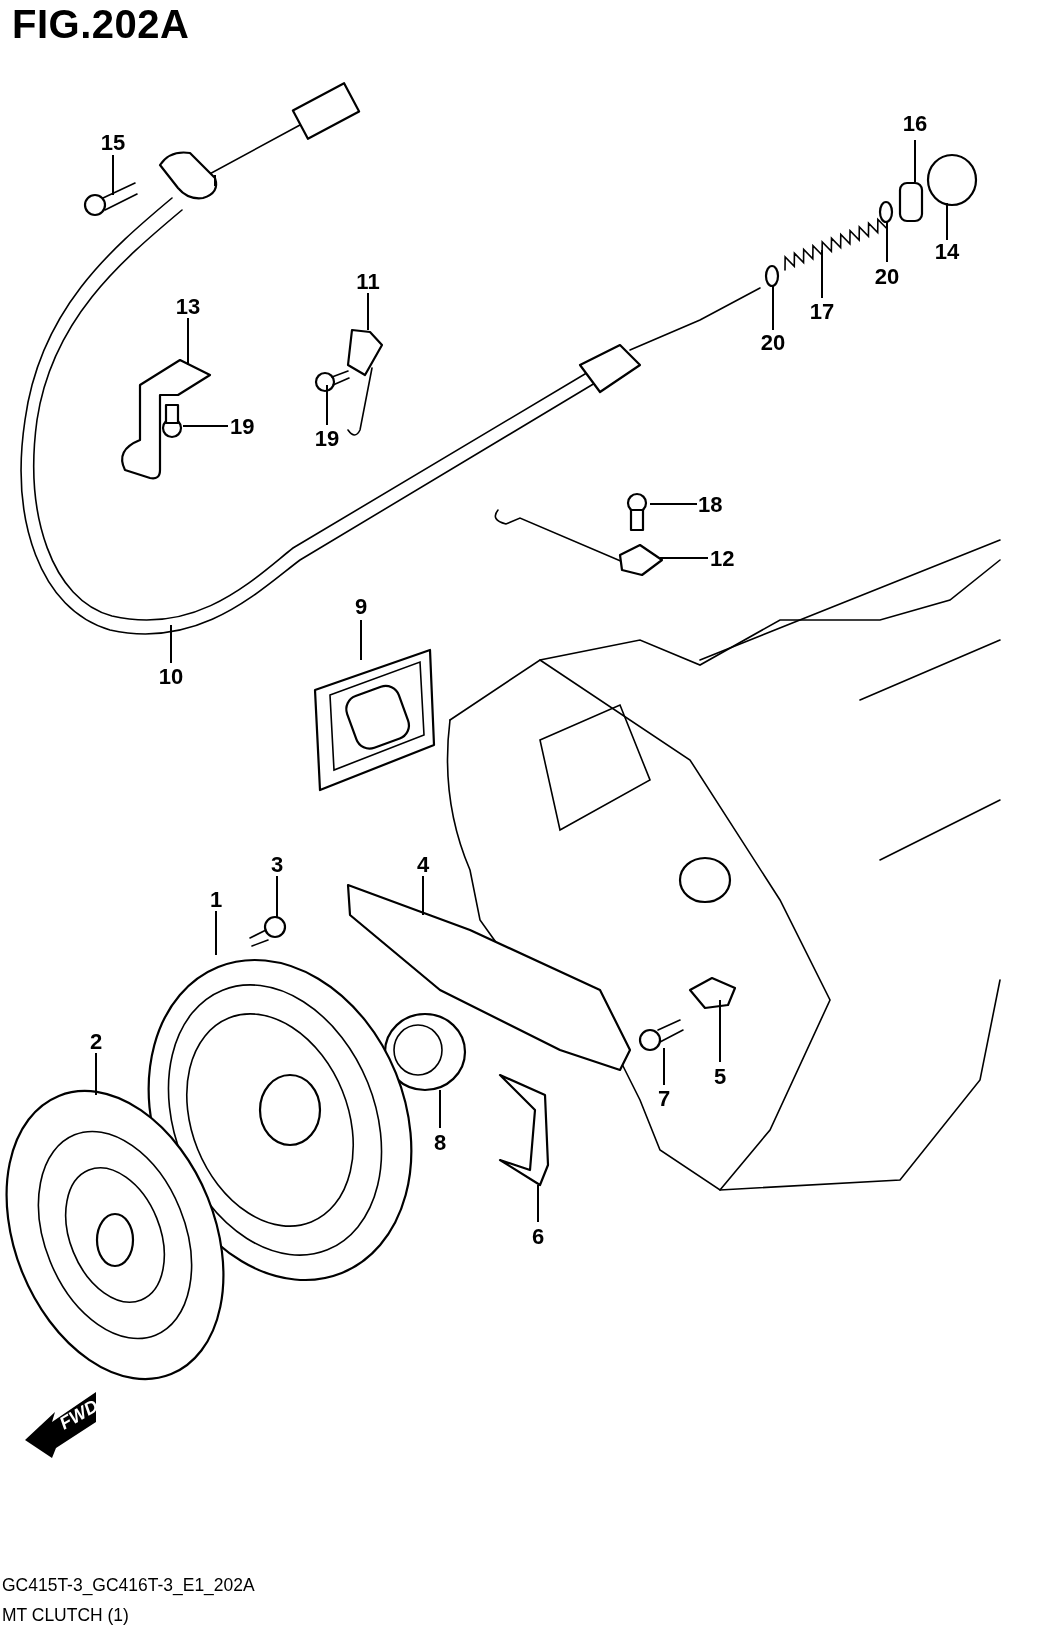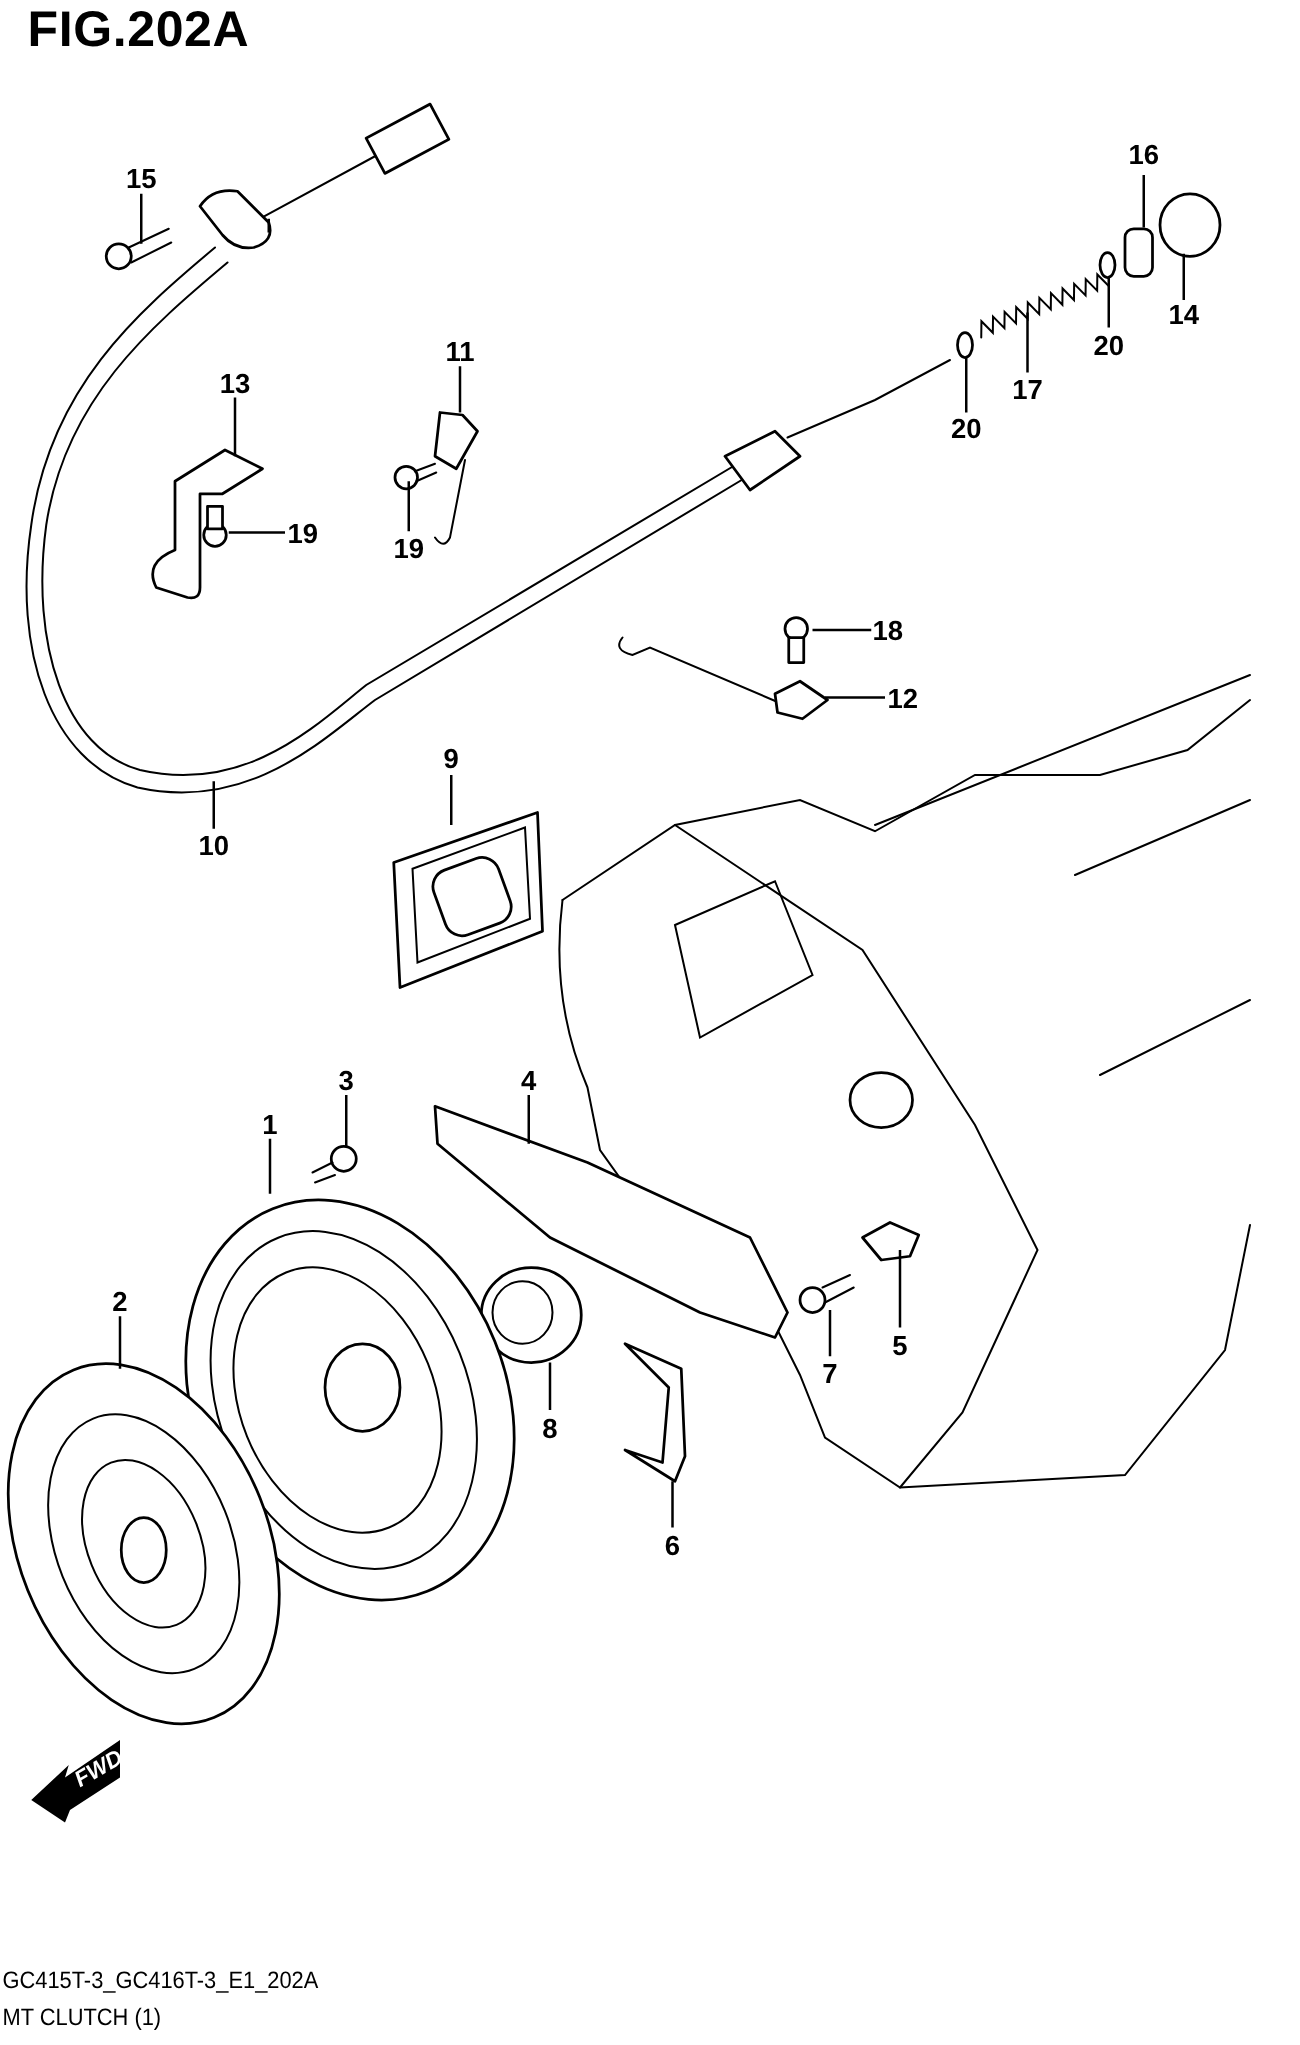--- a/index.html
+++ b/index.html
@@ -1,18 +1,18 @@
 <!DOCTYPE html>
 <html><head>
 <meta charset="utf-8">
 <style>
   html, body { margin: 0; padding: 0; background: #ffffff; }
   body { width: 1040px; height: 1636px; position: relative; overflow: hidden;
          font-family: "Liberation Sans", sans-serif; color: #000; }
-  .fig-title { position: absolute; left: 22px; top: 2px; font-family: "Liberation Sans", sans-serif;
+  .fig-title { position: absolute; left: 12px; top: 2px; font-family: "Liberation Sans", sans-serif;
                font-weight: 700; font-size: 40px; letter-spacing: 0.5px; line-height: 44px; }
   #drawing { position: absolute; left: 0; top: 0; }
   .callout { font-family: "Liberation Sans", sans-serif; font-weight: 700; font-size: 22px; fill: #000; }
   .leader { stroke: #000; stroke-width: 2; fill: none; }
   .part { stroke: #000; stroke-width: 2.2; fill: #fff; stroke-linejoin: round; stroke-linecap: round; }
   .thin { stroke: #000; stroke-width: 1.6; fill: none; stroke-linecap: round; }
   .caption { position: absolute; left: 2px; font-family: "Liberation Sans", sans-serif;
              font-size: 19px; line-height: 22px; transform: scaleX(0.92); transform-origin: left; }
   #caption-code { top: 1574px; }
   #caption-name { top: 1604px; }

